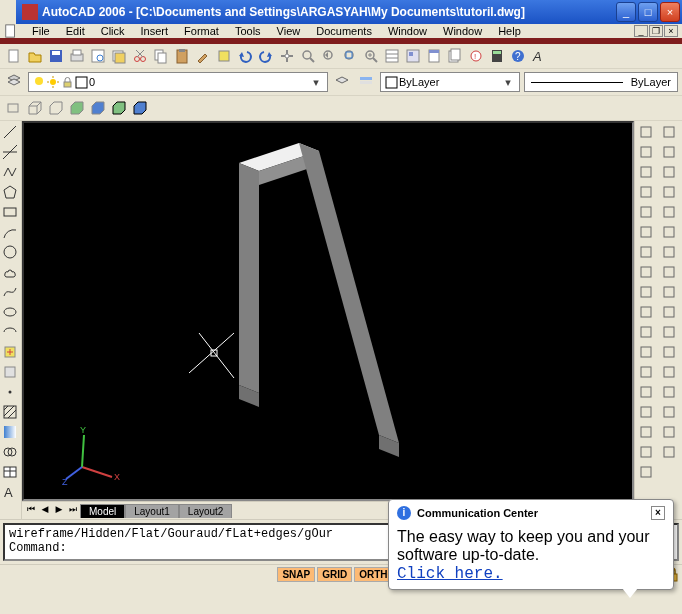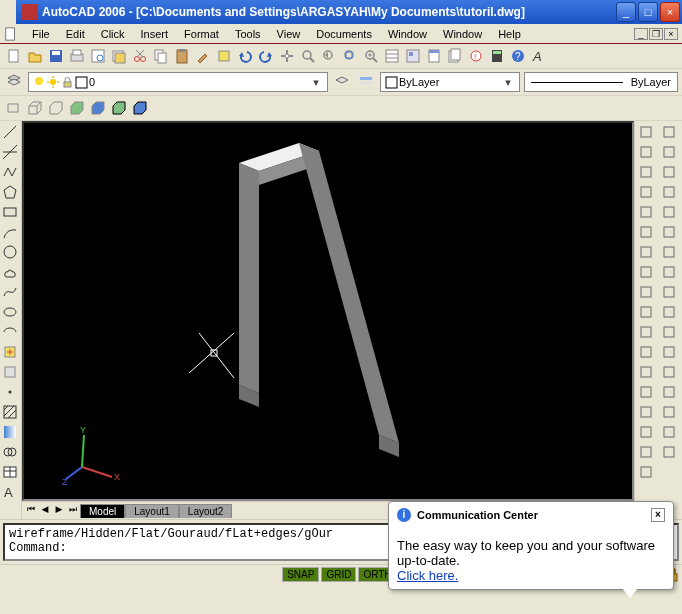--- a/index.html
+++ b/index.html
@@ -3,21 +3,21 @@
 <meta charset="utf-8">
 <style>
 * { box-sizing: border-box; margin: 0; padding: 0; }
 body { font-family: Tahoma, sans-serif; font-size: 11px; background: #eae6d6; width: 682px; height: 614px; overflow: hidden; }
 .titlebar { background: linear-gradient(to bottom, #3b77e0, #1a52c4); color: #fff; height: 24px; display: flex; align-items: center; padding: 0 2px; margin-left: 16px; }
 .titlebar .app-icon { width: 16px; height: 16px; margin: 0 4px; background: #b93333; }
 .titlebar .title { flex: 1; font-weight: bold; font-size: 12px; white-space: nowrap; overflow: hidden; }
 .titlebar .win-btns { display: flex; gap: 2px; }
 .win-btn { width: 20px; height: 20px; background: linear-gradient(to bottom,#6ea0f0,#2a5fd0); border: 1px solid #1a4090; border-radius: 3px; color: #fff; display: flex; align-items: center; justify-content: center; font-size: 11px; cursor: pointer; }
 .win-btn.close { background: linear-gradient(to bottom,#f08060,#d04020); border-color: #a02010; }
-.menubar { background: #eae6d6; height: 20px; display: flex; align-items: center; padding: 0 4px; border-bottom: 1px solid #7f1d1d; }
+.menubar { background: #eae6d6; height: 20px; display: flex; align-items: center; padding: 0 4px; border-bottom: 6px solid #7f1d1d; }
 .menubar .mdi-icon { width: 14px; height: 14px; margin-right: 6px; }
 .menubar .menu-item { padding: 2px 8px; cursor: pointer; }
 .menubar .mdi-btns { margin-left: auto; display: flex; gap: 1px; }
 .mdi-btn { width: 14px; height: 12px; border: 1px solid #888; background: #e8e4d4; font-size: 9px; text-align: center; line-height: 10px; cursor: pointer; }
 .toolbar-row { background: #eae6d6; padding: 2px 4px; display: flex; align-items: center; gap: 1px; border-bottom: 1px solid #d8d4c4; flex-wrap: nowrap; }
 .tbtn { width: 20px; height: 20px; display: flex; align-items: center; justify-content: center; cursor: pointer; border: 1px solid transparent; }
 .tbtn svg { width: 16px; height: 16px; }
 .layer-row { background: #eae6d6; padding: 3px 4px; display: flex; align-items: center; gap: 4px; border-bottom: 1px solid #d8d4c4; }
 .layer-combo { background: #fff; border: 1px solid #888; height: 20px; display: flex; align-items: center; padding: 0 4px; }
 .layer-combo.main { width: 300px; }
@@ -38,27 +38,27 @@
 .tabs-bar { height: 18px; background: #eae6d6; display: flex; align-items: center; padding: 0 2px; border-top: 1px solid #d0ccbd; }
 .tab-nav { width: 14px; height: 14px; text-align: center; font-size: 9px; cursor: pointer; }
 .tab { padding: 1px 8px; border: 1px solid #888; border-bottom: none; background: #a3a3a3; font-size: 10px; cursor: pointer; }
 .tab.active { background: #000; color: #fff; }
 .right-tools { width: 48px; display: flex; background: #eae6d6; padding: 1px; gap: 1px; border-left: 1px solid #d0ccbd; }
 .right-col { width: 22px; display: flex; flex-direction: column; }
 .cmd-area { background: #eae6d6; padding: 3px; border-top: 1px solid #d0ccbd; }
 .cmd-box { background: #fff; border: 2px inset #888; padding: 2px 4px; font-family: "Courier New", monospace; font-size: 12px; height: 38px; overflow: hidden; }
 .status-bar { height: 20px; background: #eae6d6; display: flex; align-items: center; border-top: 1px solid #d0ccbd; padding: 0 2px; font-size: 10px; }
 .coord { border: 1px inset #ccc; padding: 1px 6px; width: 150px; }
-.status-toggle { border: 1px solid #aaa; padding: 1px 4px; margin-left: 2px; background: #4d7c0f; cursor: pointer; font-size: 10px; }
+.status-toggle { border: 1px solid #aaa; padding: 1px 4px; margin-left: 2px; background: #fdba74; cursor: pointer; font-size: 10px; font-weight: bold; }
 .comm-popup { position: absolute; right: 8px; bottom: 24px; width: 286px; background: #fff; border: 1px solid #888; border-radius: 4px; padding: 6px 8px; box-shadow: 2px 2px 4px rgba(0,0,0,0.3); }
 .comm-popup .hdr { display: flex; align-items: center; font-weight: bold; }
 .comm-popup .info-ico { width: 14px; height: 14px; border-radius: 50%; background: #3070e0; color: #fff; text-align: center; font-size: 10px; line-height: 14px; margin-right: 6px; }
 .comm-popup .close-x { margin-left: auto; border: 1px solid #888; width: 14px; height: 14px; text-align: center; line-height: 12px; cursor: pointer; font-size: 10px; }
-.comm-popup .body { margin-top: 16px; font-size: 13px; }
-.comm-popup a { color: #1040c0; }
+.comm-popup .body { margin-top: 8px; font-size: 16px; }
+.comm-popup a { color: #1040c0; font-family: Liberation Mono, monospace; }
 .comm-tail { position: absolute; right: 44px; bottom: 16px; width: 0; height: 0; border-left: 8px solid transparent; border-right: 8px solid transparent; border-top: 10px solid #fff; }
 .lock-ico { margin-left: auto; width: 16px; height: 16px; }
 .layer-ico { width: 13px; height: 13px; margin-right: 1px; }
 </style>
 </head>
 <body>
 
 <div class="titlebar">
   <div class="app-icon"></div>
   <div class="title">AutoCAD 2006 - [C:\Documents and Settings\ARGASYAH\My Documents\tutoril.dwg]</div>

